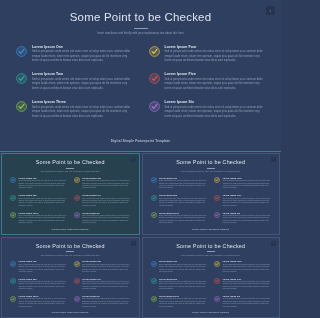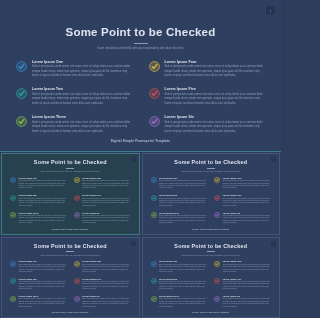--- a/index.html
+++ b/index.html
@@ -35,24 +35,24 @@
     height: 100%;
     box-sizing: border-box;
     display: flex;
     flex-direction: column;
   }
 
   .title {
     text-align: center;
     color: #dfe3ef;
     font-size: 11.5px;
-    font-weight: 700;
+    font-weight: 400;
     letter-spacing: .2px;
     line-height: 1.1;
-    margin: 16px 0 0 0;
+    margin: 1px 0 0 0;
   }
   .title-rule {
     width: 14px;
     height: 1px;
     background: #8f9ab5;
     margin: 4px auto 3px auto;
   }
   .subtitle {
     text-align: center;
     color: #9aa6c0;

